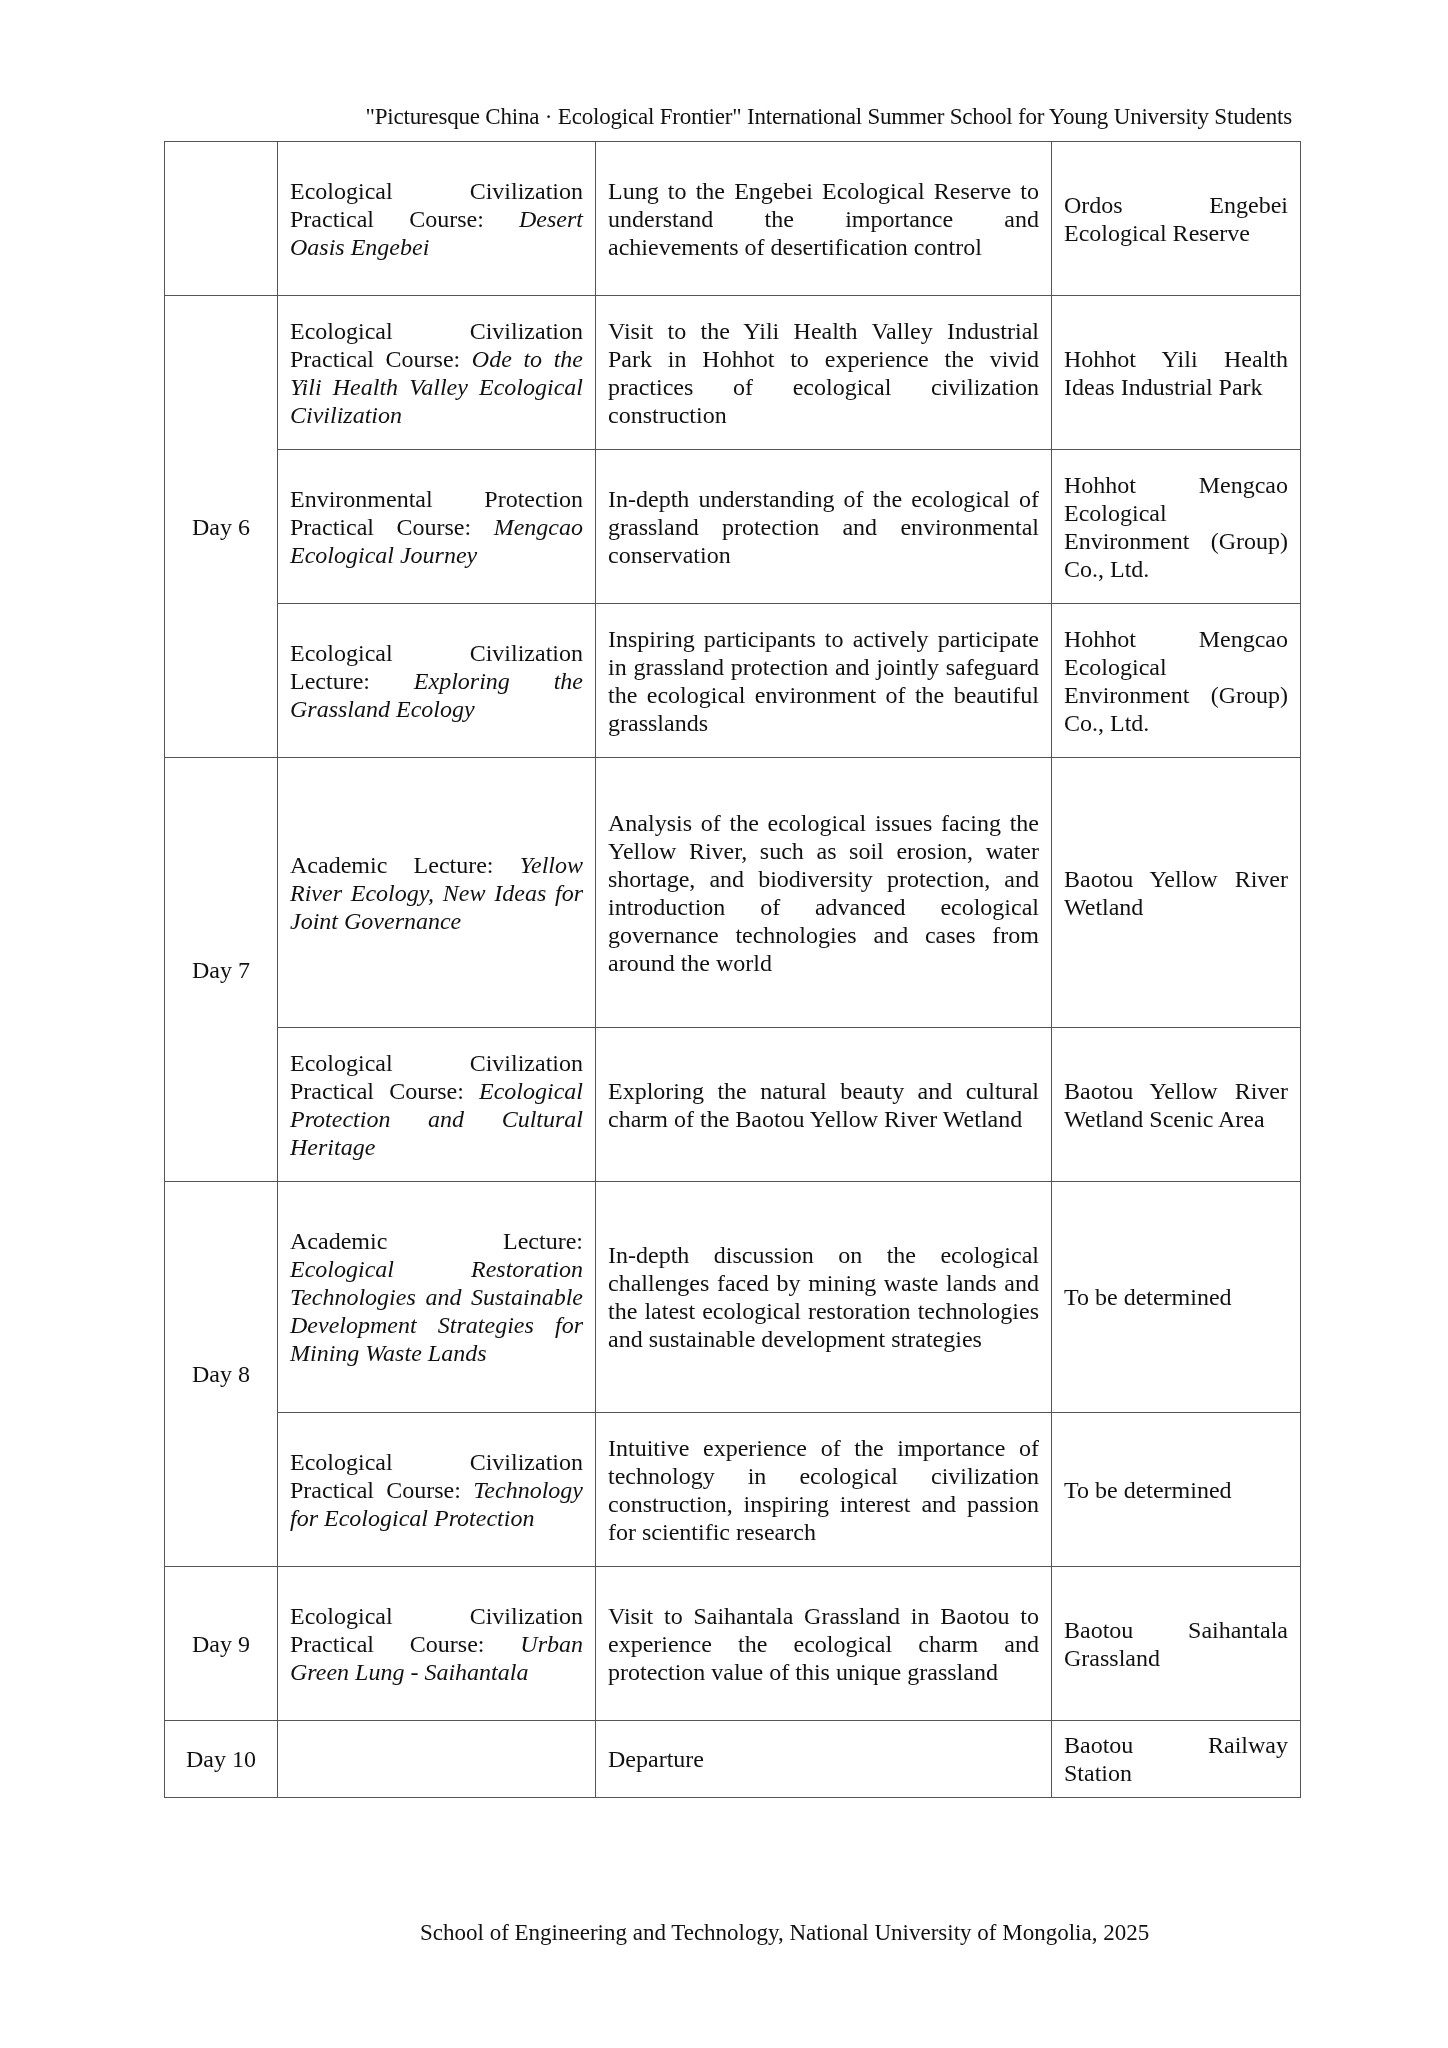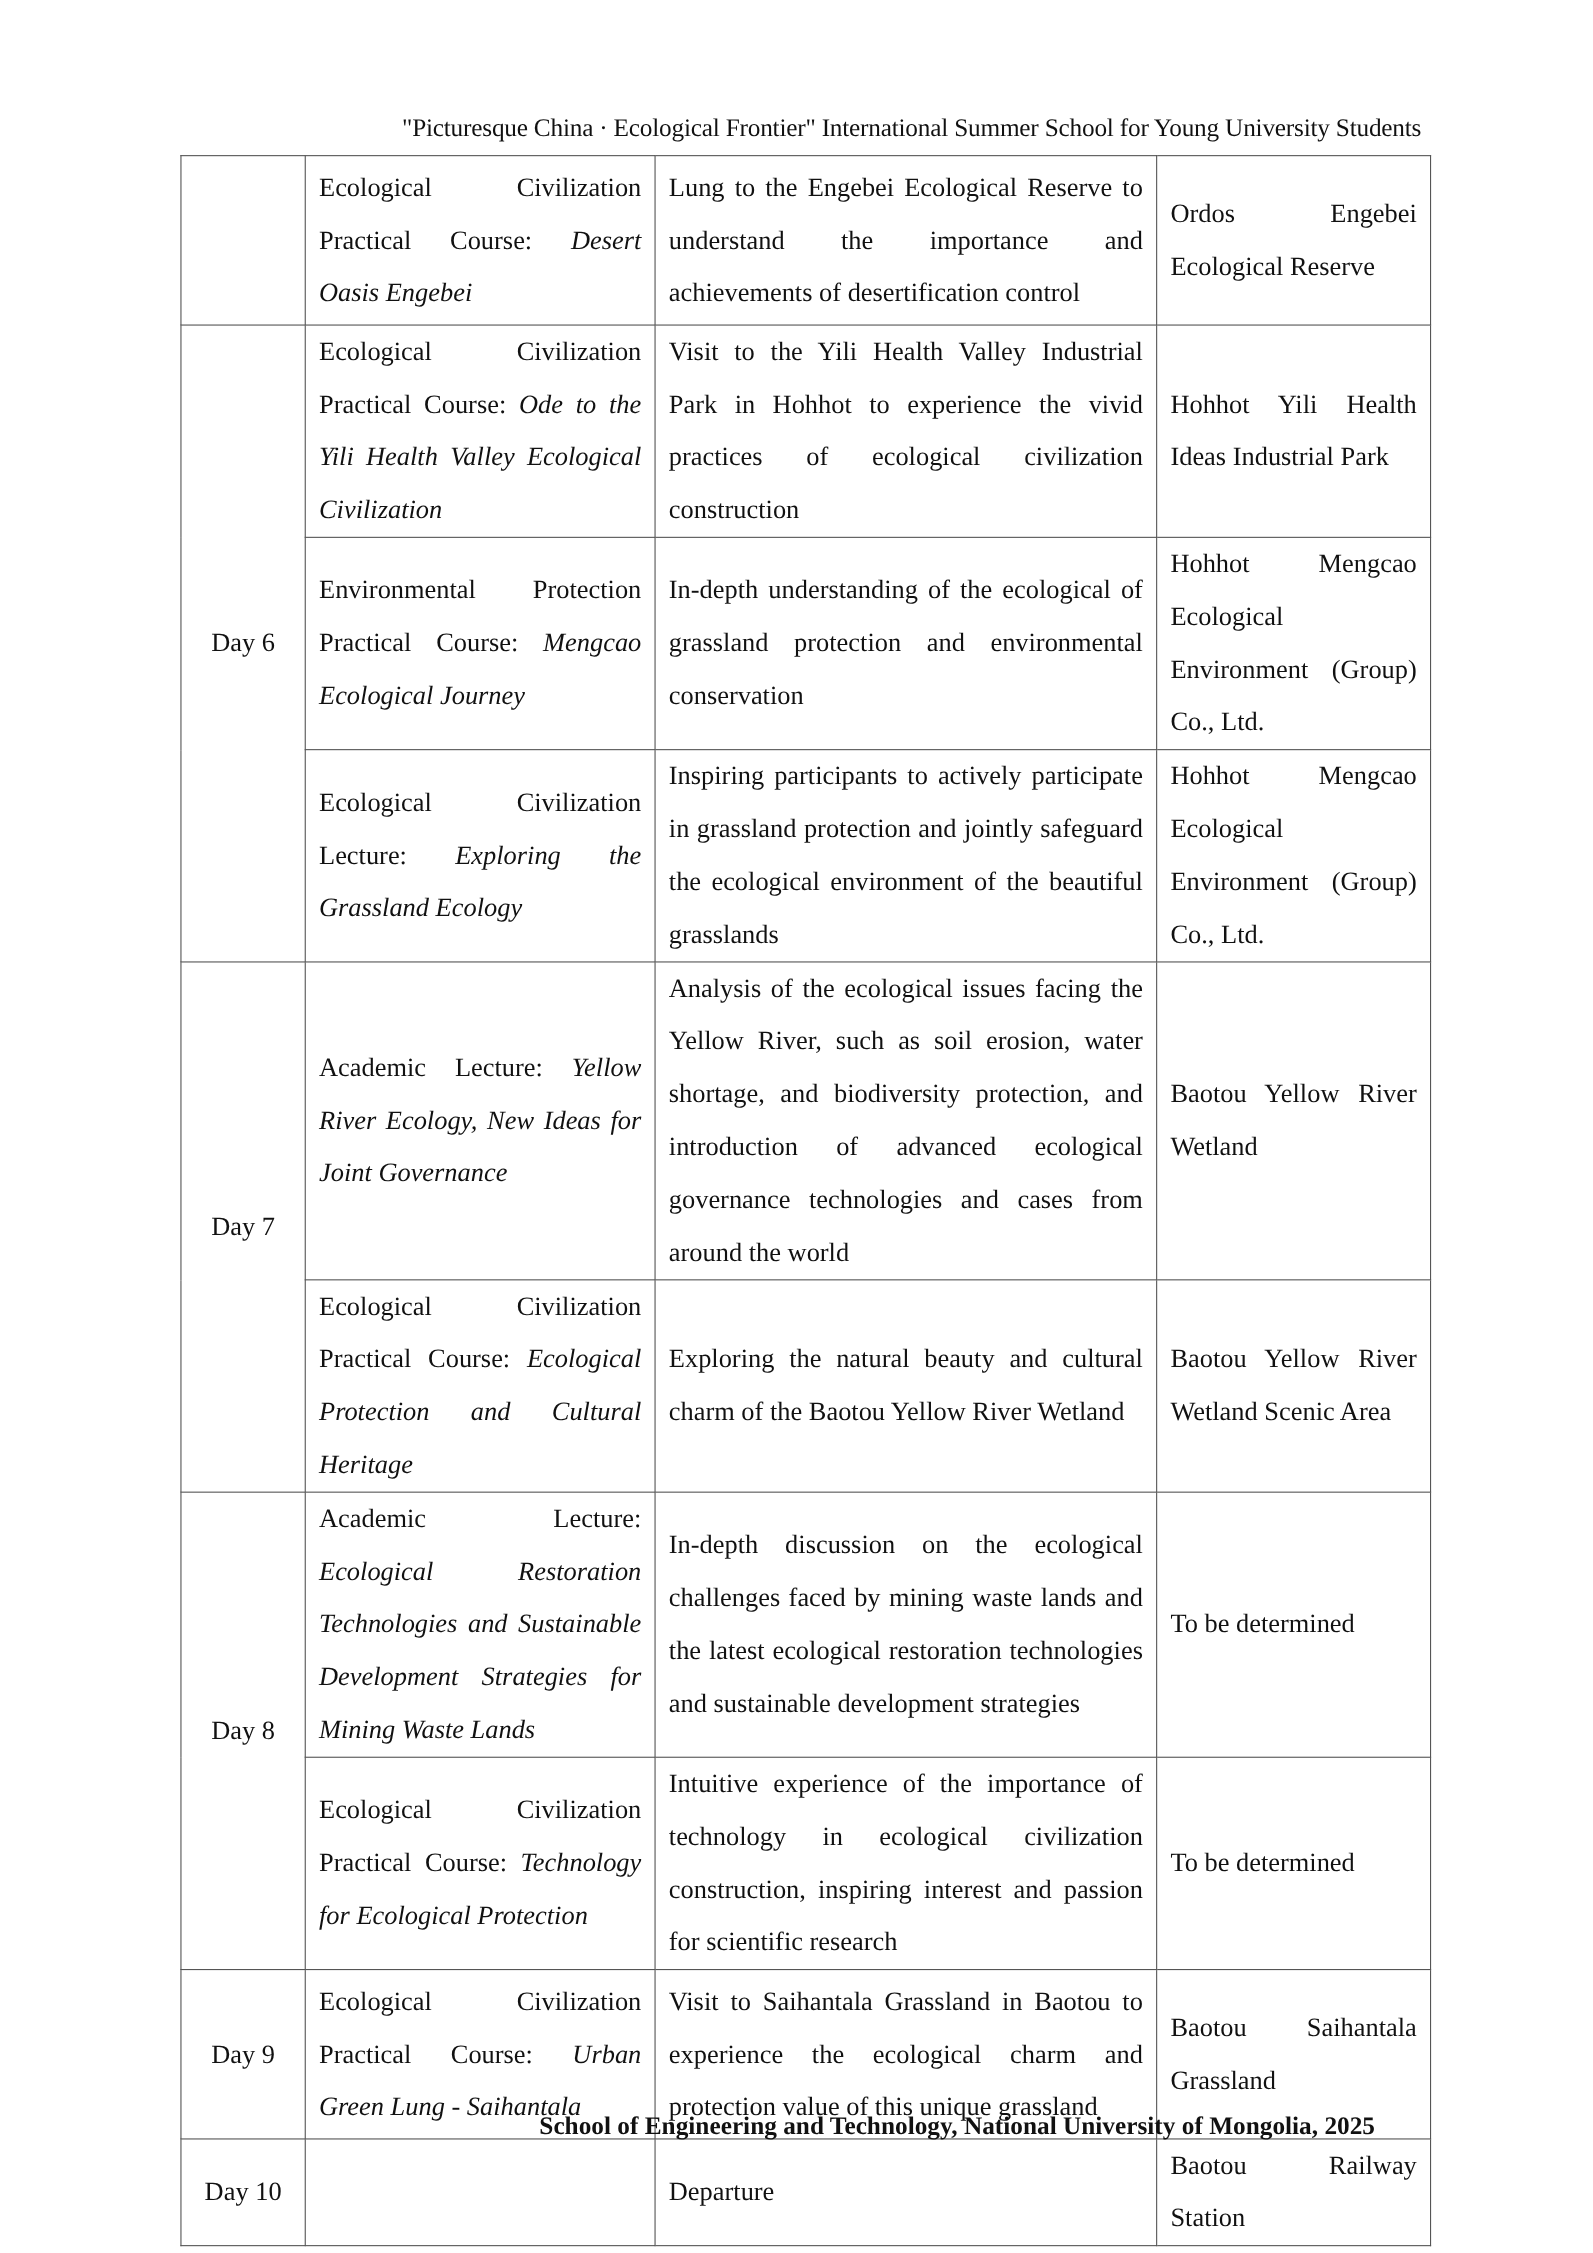--- a/index.html
+++ b/index.html
@@ -1,27 +1,27 @@
 <!DOCTYPE html>
 <html><head>
 <meta charset="utf-8">
 <style>
   html, body { margin: 0; padding: 0; background: #ffffff; }
   body { width: 1448px; height: 2048px; position: relative; overflow: hidden;
          font-family: "Liberation Serif", "DejaVu Serif", serif; color: #111; }
   .header { position: absolute; top: 104px; left: 270px; width: 1022px;
             font-size: 23px; text-align: right; white-space: nowrap; letter-spacing: -0.2px; }
   table.sched { position: absolute; top: 141px; left: 164px; width: 1136px;
-                border-collapse: collapse; table-layout: fixed; font-size: 24px; line-height: 48px; }
+                border-collapse: collapse; table-layout: fixed; font-size: 24px; line-height: 28px; }
   table.sched td { border: 1.5px solid #555; padding: 0 12px; vertical-align: middle; }
   col.c-day { width: 113px; } col.c-act { width: 318px; } col.c-desc { width: 456px; } col.c-loc { width: 249px; }
   td.day { text-align: center; font-weight: normal; padding: 0; }
   td.just { text-align: justify; text-align-last: left; }
   em { font-style: italic; }
-  .footer { position: absolute; top: 1920px; left: 420px; width: 830px; font-size: 23px; text-align: right; white-space: nowrap; font-weight: bold; }
+  .footer { position: absolute; top: 1920px; left: 420px; width: 830px; font-size: 23px; text-align: left; white-space: nowrap; }
 </style>
 </head>
 <body>
 
 <div class="header">"Picturesque China · Ecological Frontier" International Summer School for Young University Students</div>
 
 <table class="sched">
   <colgroup>
       <col class="c-day">
       <col class="c-act">

